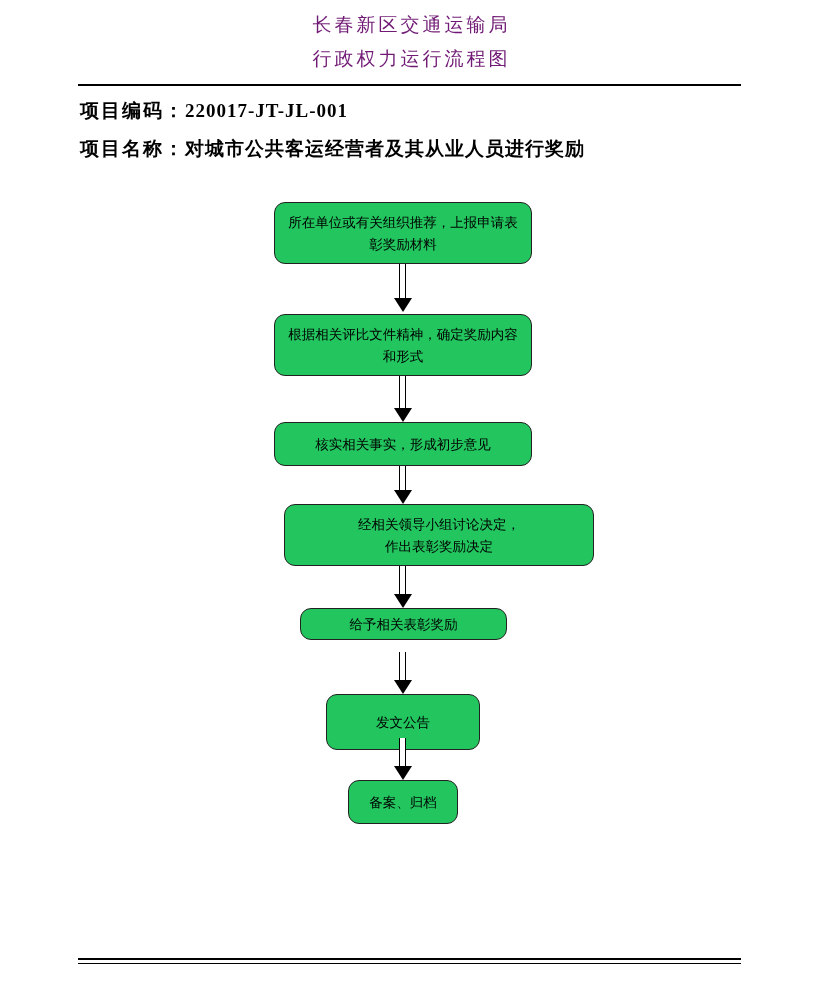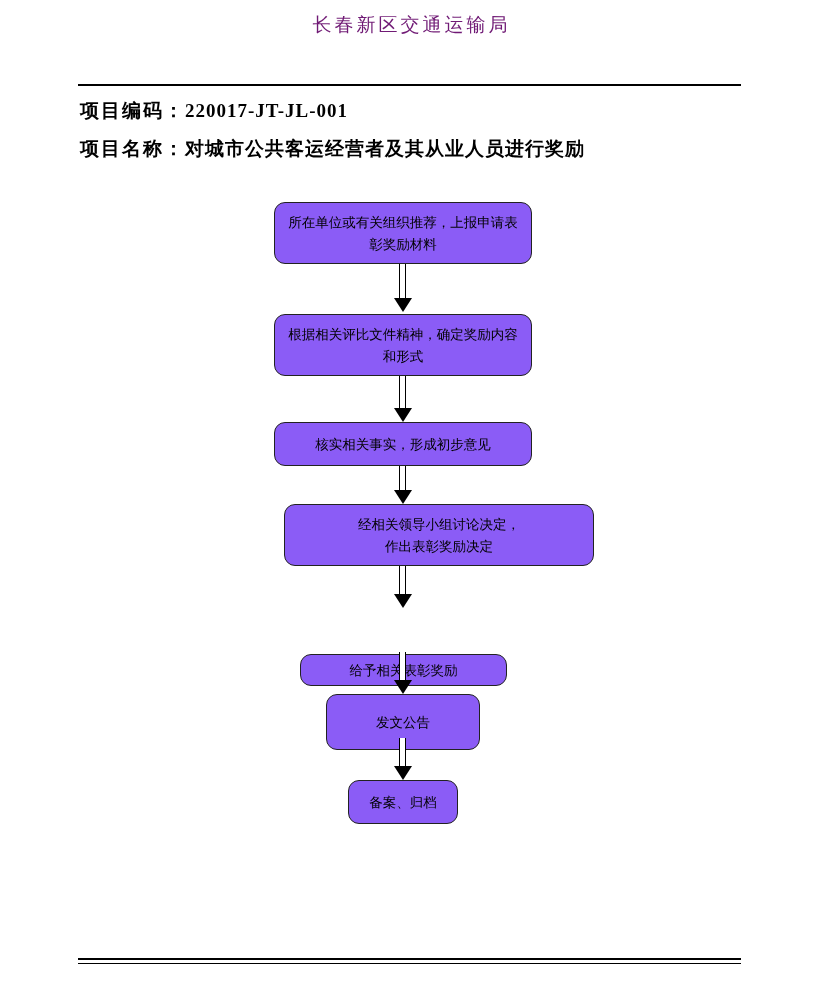--- a/index.html
+++ b/index.html
@@ -67,21 +67,21 @@
     top: 0;
     width: 823px;
     height: 981px;
   }
 
   .node {
     position: absolute;
     box-sizing: border-box;
     border: 1.6px solid #222;
     border-radius: 11px;
-    background: #8b5cf6;
+    background: #22c55e;
     display: flex;
     align-items: center;
     justify-content: center;
     text-align: center;
     font-family: "DejaVu Sans", "Liberation Sans", sans-serif;
     font-size: 13.5px;
     line-height: 22px;
     color: #000;
     padding: 2px 10px;
   }
@@ -127,20 +127,21 @@
     border-top: 2.5px solid #000;
     border-bottom: 1.2px solid #000;
     box-sizing: border-box;
   }
 </style>
 </head>
 <body>
 
 <div class="doc-title">
   <span>长春新区交通运输局</span>
+  <span class="line2">行政权力运行流程图</span>
 </div>
 
 <div class="rule-top"></div>
 
 <div class="meta-block">
   <div class="meta-line">
     <span class="meta-label">项目编码：</span><span class="meta-value">220017-JT-JL-001</span>
   </div>
   <div class="meta-line">
     <span class="meta-label">项目名称：</span><span class="meta-value">对城市公共客运经营者及其从业人员进行奖励</span>
@@ -181,21 +182,21 @@
   <div class="node" style="left:284px; top:504px; width:310px; height:62px;">
     <span class="node-text">经相关领导小组讨论决定，
 作出表彰奖励决定</span>
   </div>
 
   <div class="conn" style="left:399px; top:566px; height:42px;">
     <div class="shaft" style="height:29px;"></div>
     <div class="head" style="top:28px;"></div>
   </div>
 
-  <div class="node" style="left:300px; top:608px; width:207px; height:32px;margin-top:46px;">
+  <div class="node" style="left:300px; top:608px; width:207px; height:32px;">
     <span class="node-text">给予相关表彰奖励</span>
   </div>
 
   <div class="conn" style="left:399px; top:652px; height:42px;">
     <div class="shaft" style="height:29px;"></div>
     <div class="head" style="top:28px;"></div>
   </div>
 
   <div class="node" style="left:326px; top:694px; width:154px; height:56px;">
     <span class="node-text">发文公告</span>

